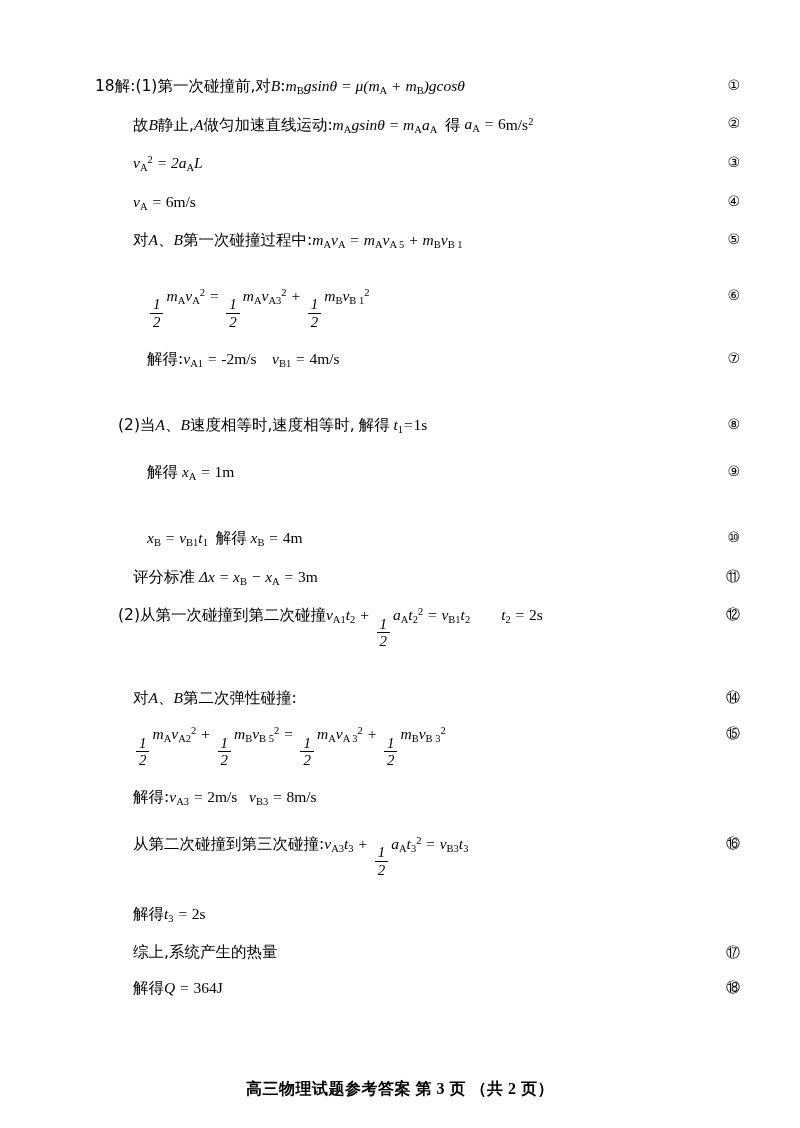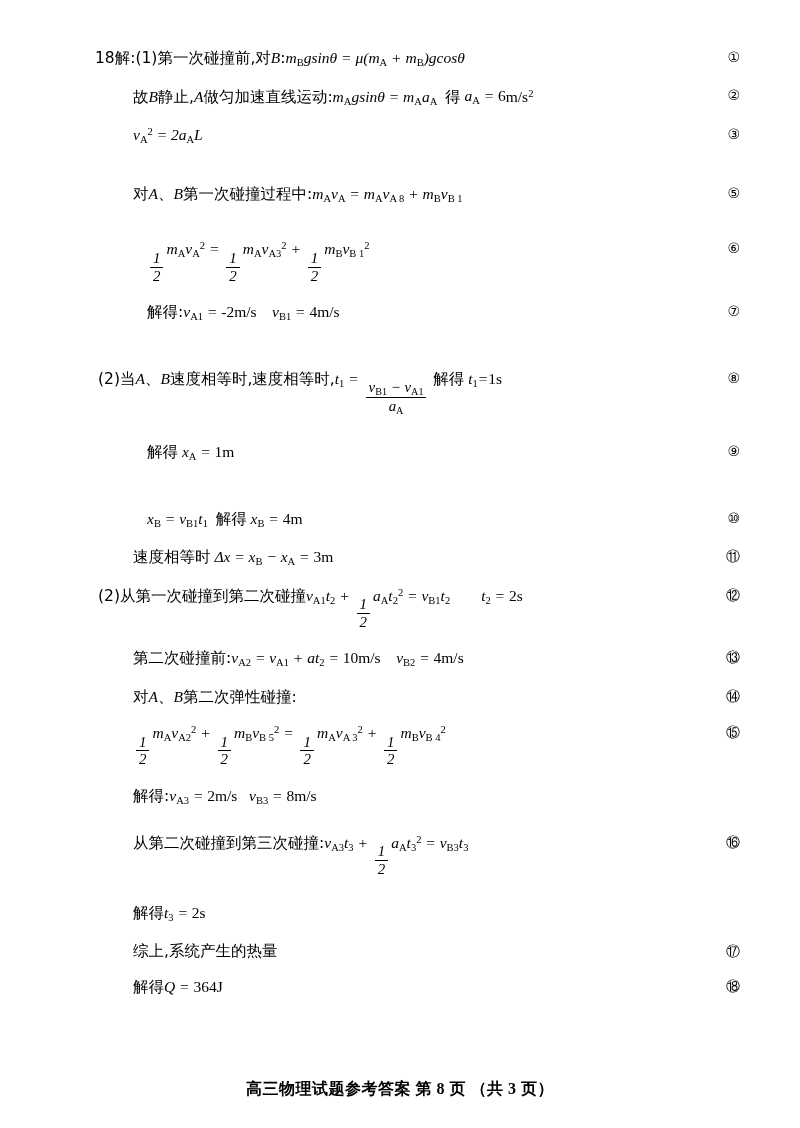--- a/index.html
+++ b/index.html
@@ -13,40 +13,40 @@
     font-family: "Liberation Serif", "DejaVu Serif", serif;
     color: #000000;
     position: relative;
     overflow: hidden;
   }
   .page {
     position: relative;
     width: 800px;
     height: 1128px;
     box-sizing: border-box;
-    padding: 50px 60px 0 95px;
+    padding: 78px 60px 0 95px;
   }
   .line {
     position: relative;
     display: flex;
     align-items: baseline;
     font-size: 15.5px;
     line-height: 1.0;
     white-space: nowrap;
   }
   .num {
     position: absolute;
     right: 0;
     font-size: 14px;
     font-family: "DejaVu Sans", sans-serif;
   }
   .indent0 { margin-left: 0; }
   .indent1 { margin-left: 38px; }
   .indent2 { margin-left: 52px; }
-  .indent3 { margin-left: 3px; }
+  .indent3 { margin-left: 23px; }
 
   
   .mi { font-style: italic; font-family: "Liberation Serif", "DejaVu Serif", serif; }
   .mu { font-family: "Liberation Serif", "DejaVu Serif", serif; }
   sub { font-size: 0.68em; vertical-align: -0.28em; font-style: normal;}
   sup { font-size: 0.68em; vertical-align: 0.5em; font-style: normal;}
 
   .frac {
     display: inline-flex;
     flex-direction: column;
@@ -100,30 +100,34 @@
 
   <div class="spacer-md"></div>
 
   <div class="line indent1 row">
     <span class="mi">v<sub>A</sub><sup>2</sup> = 2<span class="mi">a</span><sub>A</sub><span class="mi">L</span></span>
     <span class="num">③</span>
   </div>
 
   <div class="spacer-md"></div>
 
+  <div class="line indent1 row">
+    <span class="mi">v<sub>A</sub> = <span style="font-style:normal">6</span><span style="font-style:normal">m/s</span></span>
+    <span class="num">④</span>
+  </div>
 
   <div class="spacer-md"></div>
 
   <div class="line indent1 row">
     <span class="cjk">对</span>
       <span class="mi">A</span>
       <span class="cjk">、</span>
       <span class="mi">B</span>
       <span class="cjk">第一次碰撞过程中:</span>
-      <span class="mi">m<sub>A</sub><span class="mi">v</span><sub>A</sub> = <span class="mi">m</span><sub>A</sub><span class="mi">v</span><sub>A 8</sub> + <span class="mi">m</span><sub>B</sub><span class="mi">v</span><sub>B 1</sub></span>
+      <span class="mi">m<sub>A</sub><span class="mi">v</span><sub>A</sub> = <span class="mi">m</span><sub>A</sub><span class="mi">v</span><sub>A 5</sub> + <span class="mi">m</span><sub>B</sub><span class="mi">v</span><sub>B 1</sub></span>
     <span class="num">⑤</span>
   </div>
 
   <div class="spacer-lg"></div>
   <div class="spacer-sm"></div>
 
   <div class="line indent2 row">
     <span class="mi"><span class="frac">
           <span class="n">1</span>
           <span class="d">2</span>
@@ -141,24 +145,21 @@
 
   <div class="line indent2 row">
     <span class="cjk">解得:</span><span class="mi">v<sub>A1</sub> = <span style="font-style:normal">-2</span><span style="font-style:normal">m/s</span></span>&nbsp;&nbsp;&nbsp;&nbsp;<span class="mi">v<sub>B1</sub> = <span style="font-style:normal">4</span><span style="font-style:normal">m/s</span></span>
     <span class="num">⑦</span>
   </div>
 
   <div class="spacer-lg"></div>
   <div class="spacer-md"></div>
 
   <div class="line indent3 row">
-    <span class="cjk">(2)当</span><span class="mi">A</span><span class="cjk">、</span><span class="mi">B</span><span class="cjk">速度相等时,速度相等时,</span><span class="mi">t<sub>1</sub> = <span class="frac">
-          <span class="n"><span class="mi">v</span><sub>B1</sub> − <span class="mi">v</span><sub>A1</sub></span>
-          <span class="d"><span class="mi">a</span><sub>A</sub></span>
-        </span></span>&nbsp;<span class="cjk">解得</span>&nbsp;<span class="mi">t<sub>1</sub>=<span style="font-style:normal">1</span><span style="font-style:normal">s</span></span>
+    <span class="cjk">(2)当</span><span class="mi">A</span><span class="cjk">、</span><span class="mi">B</span><span class="cjk">速度相等时,速度相等时,</span>&nbsp;<span class="cjk">解得</span>&nbsp;<span class="mi">t<sub>1</sub>=<span style="font-style:normal">1</span><span style="font-style:normal">s</span></span>
     <span class="num">⑧</span>
   </div>
 
   <div class="spacer-lg"></div>
 
   <div class="line indent2 row">
     <span class="cjk">解得</span>&nbsp;<span class="mi">x<sub>A</sub> = <span style="font-style:normal">1</span><span style="font-style:normal">m</span></span>
     <span class="num">⑨</span>
   </div>
 
@@ -166,40 +167,36 @@
   <div class="spacer-md"></div>
 
   <div class="line indent2 row">
     <span class="mi">x<sub>B</sub> = <span class="mi">v</span><sub>B1</sub><span class="mi">t</span><sub>1</sub></span>&nbsp;&nbsp;<span class="cjk">解得</span>&nbsp;<span class="mi">x<sub>B</sub> = <span style="font-style:normal">4</span><span style="font-style:normal">m</span></span>
     <span class="num">⑩</span>
   </div>
 
   <div class="spacer-md"></div>
 
   <div class="line indent1 row">
-    <span class="cjk">速度相等时</span>&nbsp;<span class="mi"><span class="mu">Δ</span>x = <span class="mi">x</span><sub>B</sub> − <span class="mi">x</span><sub>A</sub> = <span style="font-style:normal">3</span><span style="font-style:normal">m</span></span>
+    <span class="cjk">评分标准</span>&nbsp;<span class="mi"><span class="mu">Δ</span>x = <span class="mi">x</span><sub>B</sub> − <span class="mi">x</span><sub>A</sub> = <span style="font-style:normal">3</span><span style="font-style:normal">m</span></span>
     <span class="num">⑪</span>
   </div>
 
   <div class="spacer-md"></div>
 
   <div class="line indent3 row">
     <span class="cjk">(2)从第一次碰撞到第二次碰撞</span><span class="mi">v<sub>A1</sub><span class="mi">t</span><sub>2</sub> + <span class="frac">
           <span class="n">1</span>
           <span class="d">2</span>
         </span><span class="mi">a</span><sub>A</sub><span class="mi">t</span><sub>2</sub><sup>2</sup> = <span class="mi">v</span><sub>B1</sub><span class="mi">t</span><sub>2</sub></span>&nbsp;&nbsp;&nbsp;&nbsp;&nbsp;&nbsp;&nbsp;&nbsp;<span class="mi">t<sub>2</sub> = <span style="font-style:normal">2</span><span style="font-style:normal">s</span></span>
     <span class="num">⑫</span>
   </div>
 
   <div class="spacer-md"></div>
 
-  <div class="line indent1 row">
-    <span class="cjk">第二次碰撞前:</span><span class="mi">v<sub>A2</sub> = <span class="mi">v</span><sub>A1</sub> + <span class="mi">at</span><sub>2</sub> = <span style="font-style:normal">10</span><span style="font-style:normal">m/s</span></span>&nbsp;&nbsp;&nbsp;&nbsp;<span class="mi">v<sub>B2</sub> = <span style="font-style:normal">4</span><span style="font-style:normal">m/s</span></span>
-    <span class="num">⑬</span>
-  </div>
 
   <div class="spacer-md"></div>
 
   <div class="line indent1 row">
     <span class="cjk">对</span>
       <span class="mi">A</span>
       <span class="cjk">、</span>
       <span class="mi">B</span>
       <span class="cjk">第二次弹性碰撞:</span>
     <span class="num">⑭</span>
@@ -213,21 +210,21 @@
           <span class="d">2</span>
         </span>m<sub>A</sub><span class="mi">v</span><sub>A2</sub><sup>2</sup> + <span class="frac">
           <span class="n">1</span>
           <span class="d">2</span>
         </span><span class="mi">m</span><sub>B</sub><span class="mi">v</span><sub>B 5</sub><sup>2</sup> = <span class="frac">
           <span class="n">1</span>
           <span class="d">2</span>
         </span><span class="mi">m</span><sub>A</sub><span class="mi">v</span><sub>A 3</sub><sup>2</sup> + <span class="frac">
           <span class="n">1</span>
           <span class="d">2</span>
-        </span><span class="mi">m</span><sub>B</sub><span class="mi">v</span><sub>B 4</sub><sup>2</sup></span>
+        </span><span class="mi">m</span><sub>B</sub><span class="mi">v</span><sub>B 3</sub><sup>2</sup></span>
     <span class="num">⑮</span>
   </div>
 
   <div class="spacer-md"></div>
 
   <div class="line indent1 row">
     <span class="cjk">解得:</span><span class="mi">v<sub>A3</sub> = <span style="font-style:normal">2</span><span style="font-style:normal">m/s</span></span>&nbsp;&nbsp;&nbsp;<span class="mi">v<sub>B3</sub> = <span style="font-style:normal">8</span><span style="font-style:normal">m/s</span></span>
   </div>
 
   <div class="spacer-lg"></div>
@@ -259,15 +256,15 @@
 
   <div class="line indent1 row">
     <span class="cjk">解得</span>
       <span class="mi">Q = <span style="font-style:normal">364</span><span style="font-style:normal">J</span></span>
     <span class="num">⑱</span>
   </div>
 
   <div class="spacer-md"></div>
 
 
-  <div class="footer">高三物理试题参考答案 第 8 页  （共 3 页）</div>
+  <div class="footer">高三物理试题参考答案 第 3 页  （共 2 页）</div>
 
 </div>
 
 </body></html>

